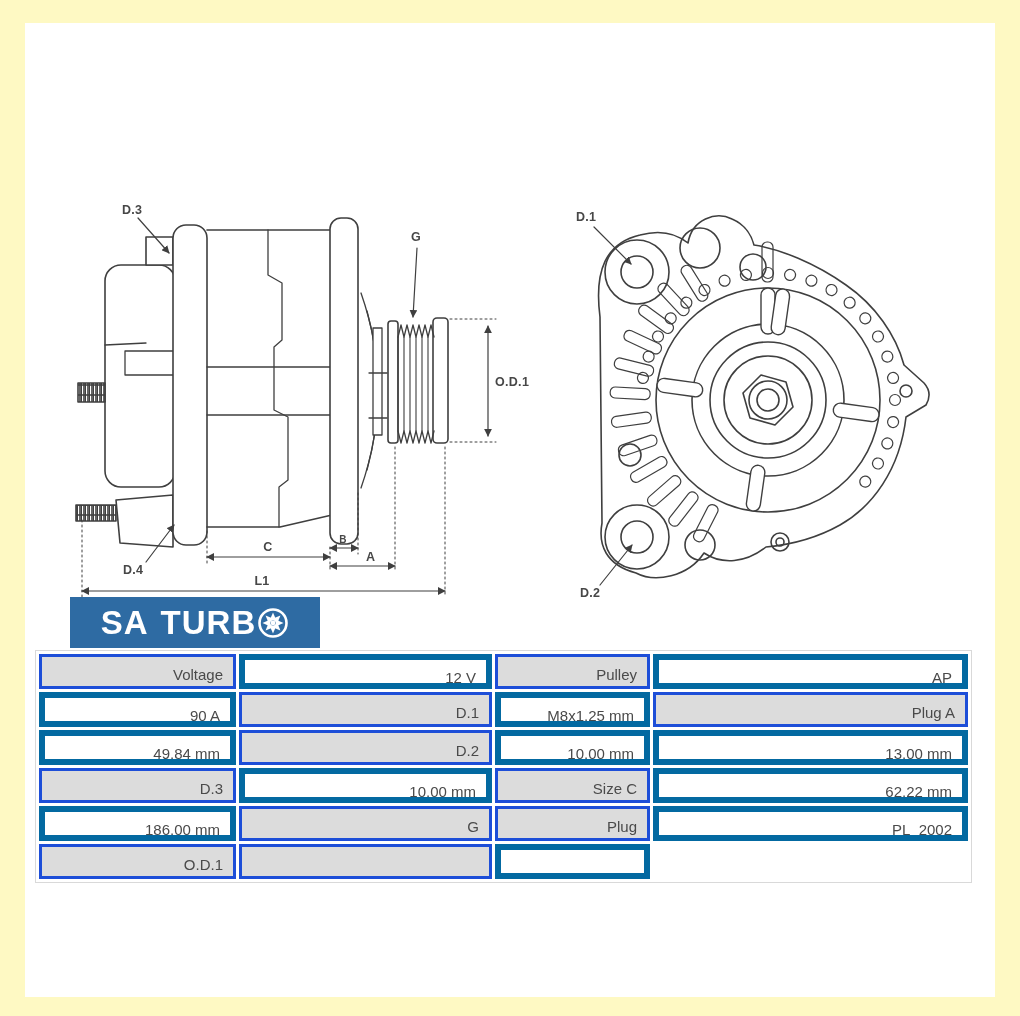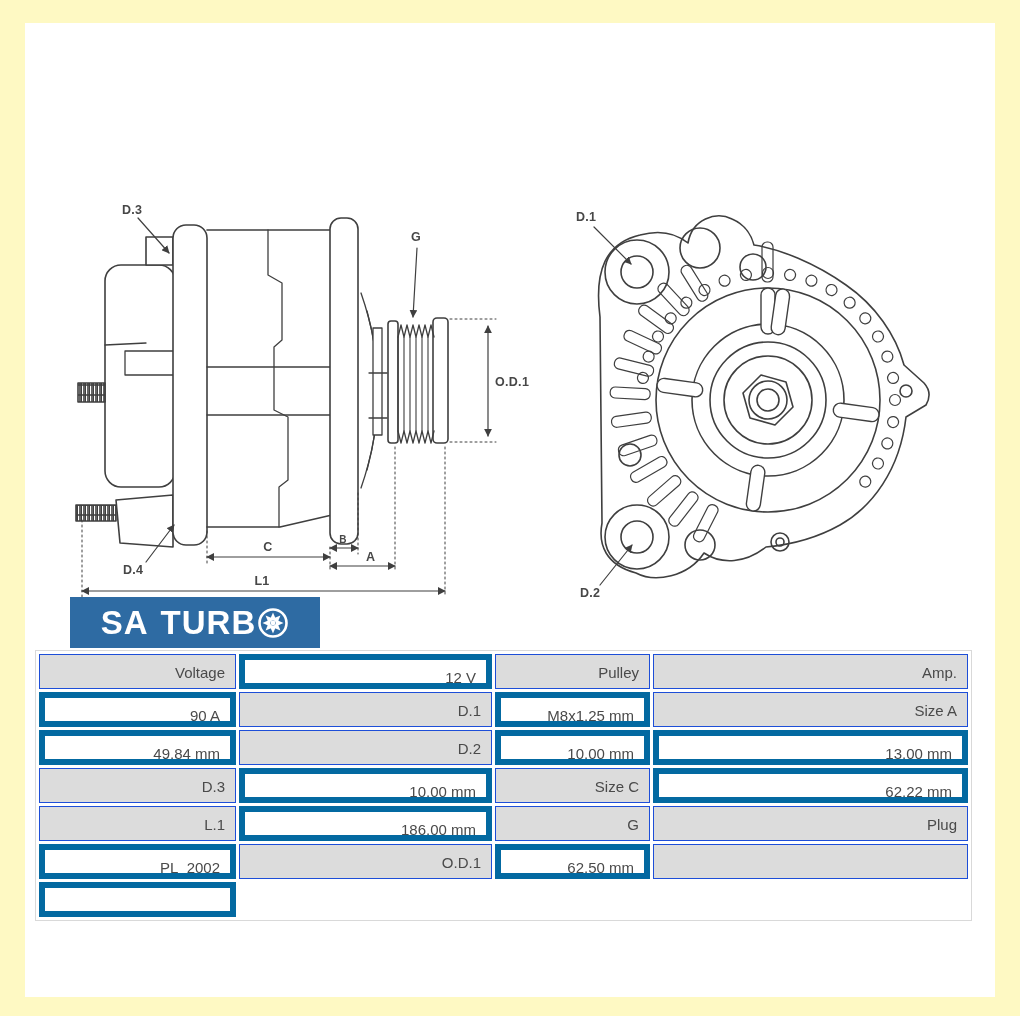--- a/index.html
+++ b/index.html
@@ -16,21 +16,21 @@
 
   
   svg.drawing{position:absolute;left:15px;top:162px;width:940px;height:425px;}
   svg.drawing text{font-family:"Liberation Sans",sans-serif;font-size:12.5px;font-weight:600;fill:#474747;letter-spacing:.3px;}
   svg.drawing text.small{font-size:10px;}
 
   
   .spec-table{position:absolute;left:10px;top:627px;width:937px;box-sizing:border-box;border:1px solid #d9d9d9;background:#fff;padding:3px;
               display:grid;grid-template-columns:197px 253px 155px 1fr;gap:3px;}
   .cell{height:35px;line-height:35px;box-sizing:border-box;font-size:15px;color:#4a4a4a;text-align:right;padding-right:10px;overflow:hidden;}
-  .cell.label{background:#dcdcdc;border:1px solid #1d4ed8;}
+  .cell.label{background:#dcdcdc;border:3px solid #1d4ed8;}
   .cell.value{background:#ffffff;border:6px solid #0369a1;}
 </style>
 </head>
 <body>
 
 <div class="frame">
   <div class="panel">
 
     <svg class="drawing" viewBox="0 0 940 425" fill="none" stroke="#3f3f3f" stroke-width="1.6" stroke-linejoin="round" stroke-linecap="round">
       <defs>
@@ -226,45 +226,43 @@
           <use href="#blade" transform="rotate(315)"></use>
           <circle r="2.4"></circle>
         </g>
       </svg>
     </div>
 
     <div class="spec-table">
       <div class="cell label">Voltage</div>
       <div class="cell value">12 V</div>
       <div class="cell label">Pulley</div>
-
-      <div class="cell label">Amp.</div>
+      <div class="cell value">AP</div>
+
       <div class="cell value">90 A</div>
       <div class="cell label">D.1</div>
       <div class="cell value">M8x1.25 mm</div>
 
-      <div class="cell label">Size A</div>
+      <div class="cell label">Plug A</div>
       <div class="cell value">49.84 mm</div>
       <div class="cell label">D.2</div>
       <div class="cell value">10.00 mm</div>
 
       <div class="cell value">13.00 mm</div>
       <div class="cell label">D.3</div>
       <div class="cell value">10.00 mm</div>
 
       <div class="cell label">Size C</div>
       <div class="cell value">62.22 mm</div>
-      <div class="cell label">L.1</div>
       <div class="cell value">186.00 mm</div>
 
       <div class="cell label">G</div>
       <div class="cell label">Plug</div>
       <div class="cell value">PL_2002</div>
 
       <div class="cell label">O.D.1</div>
-      <div class="cell value">62.50 mm</div>
       <div class="cell label"></div>
       <div class="cell value"></div>
     </div>
 
   </div>
   <div class="border-frame"></div>
 </div>
 
 </body></html>

